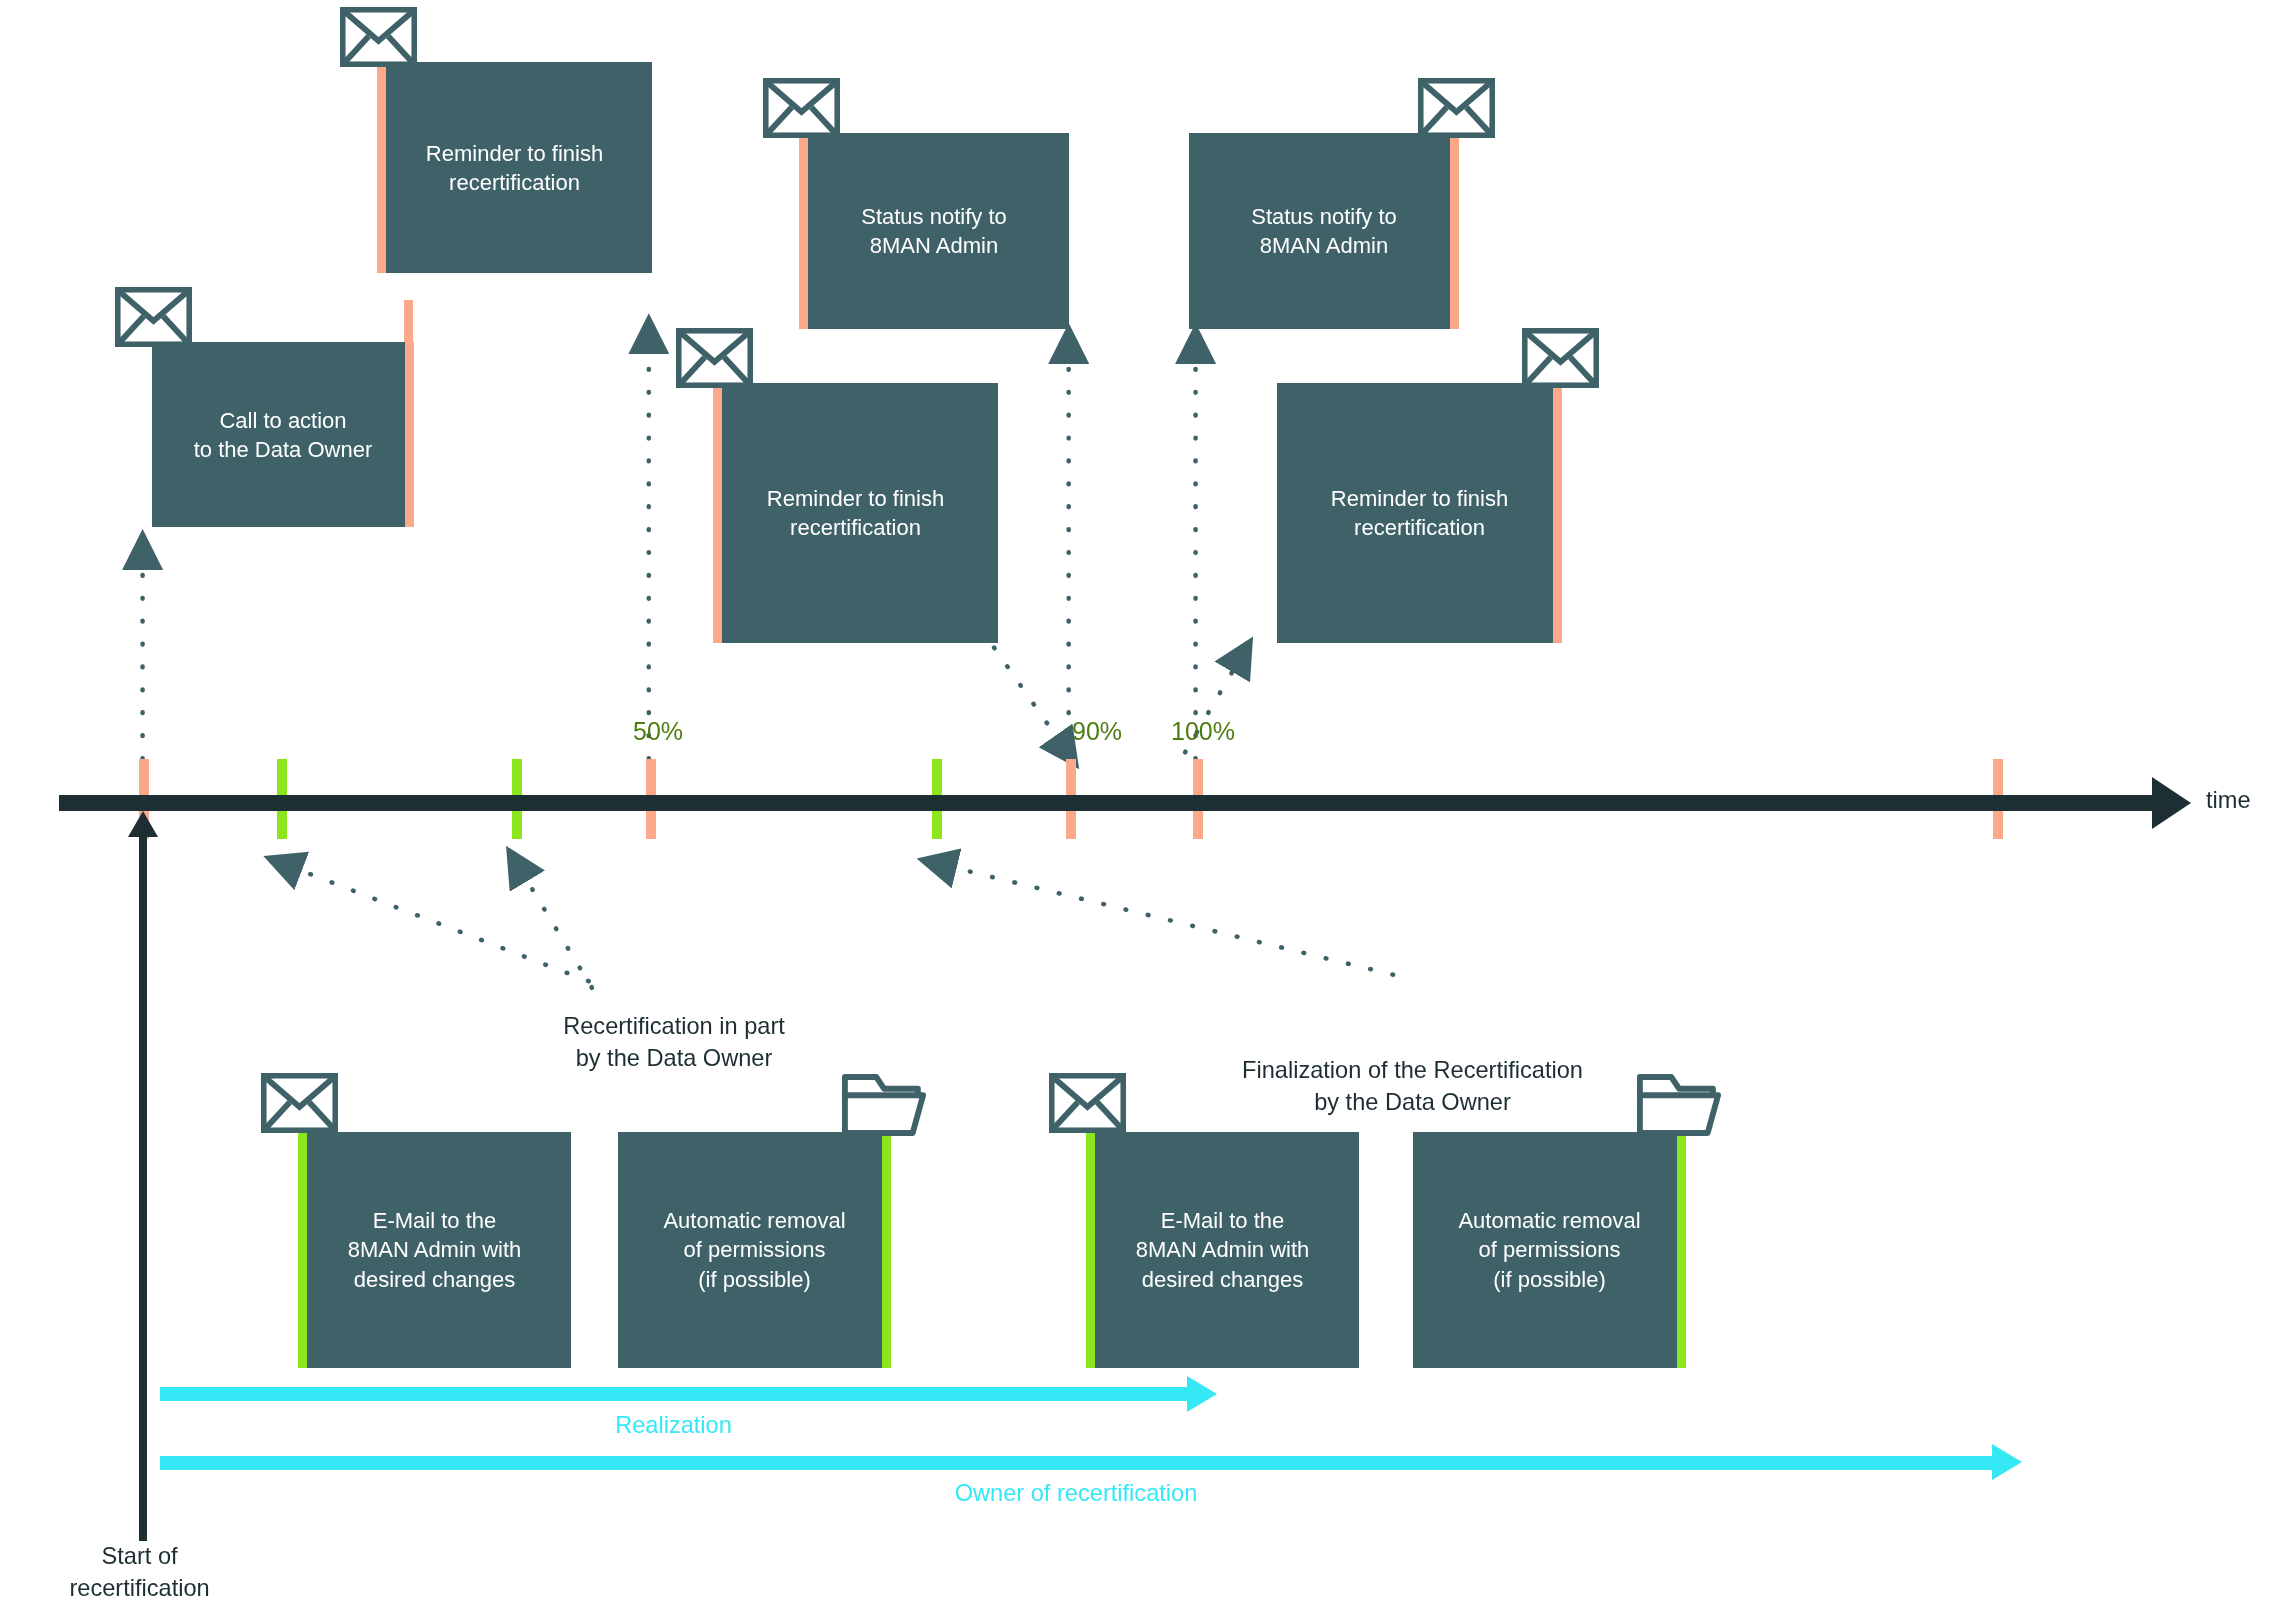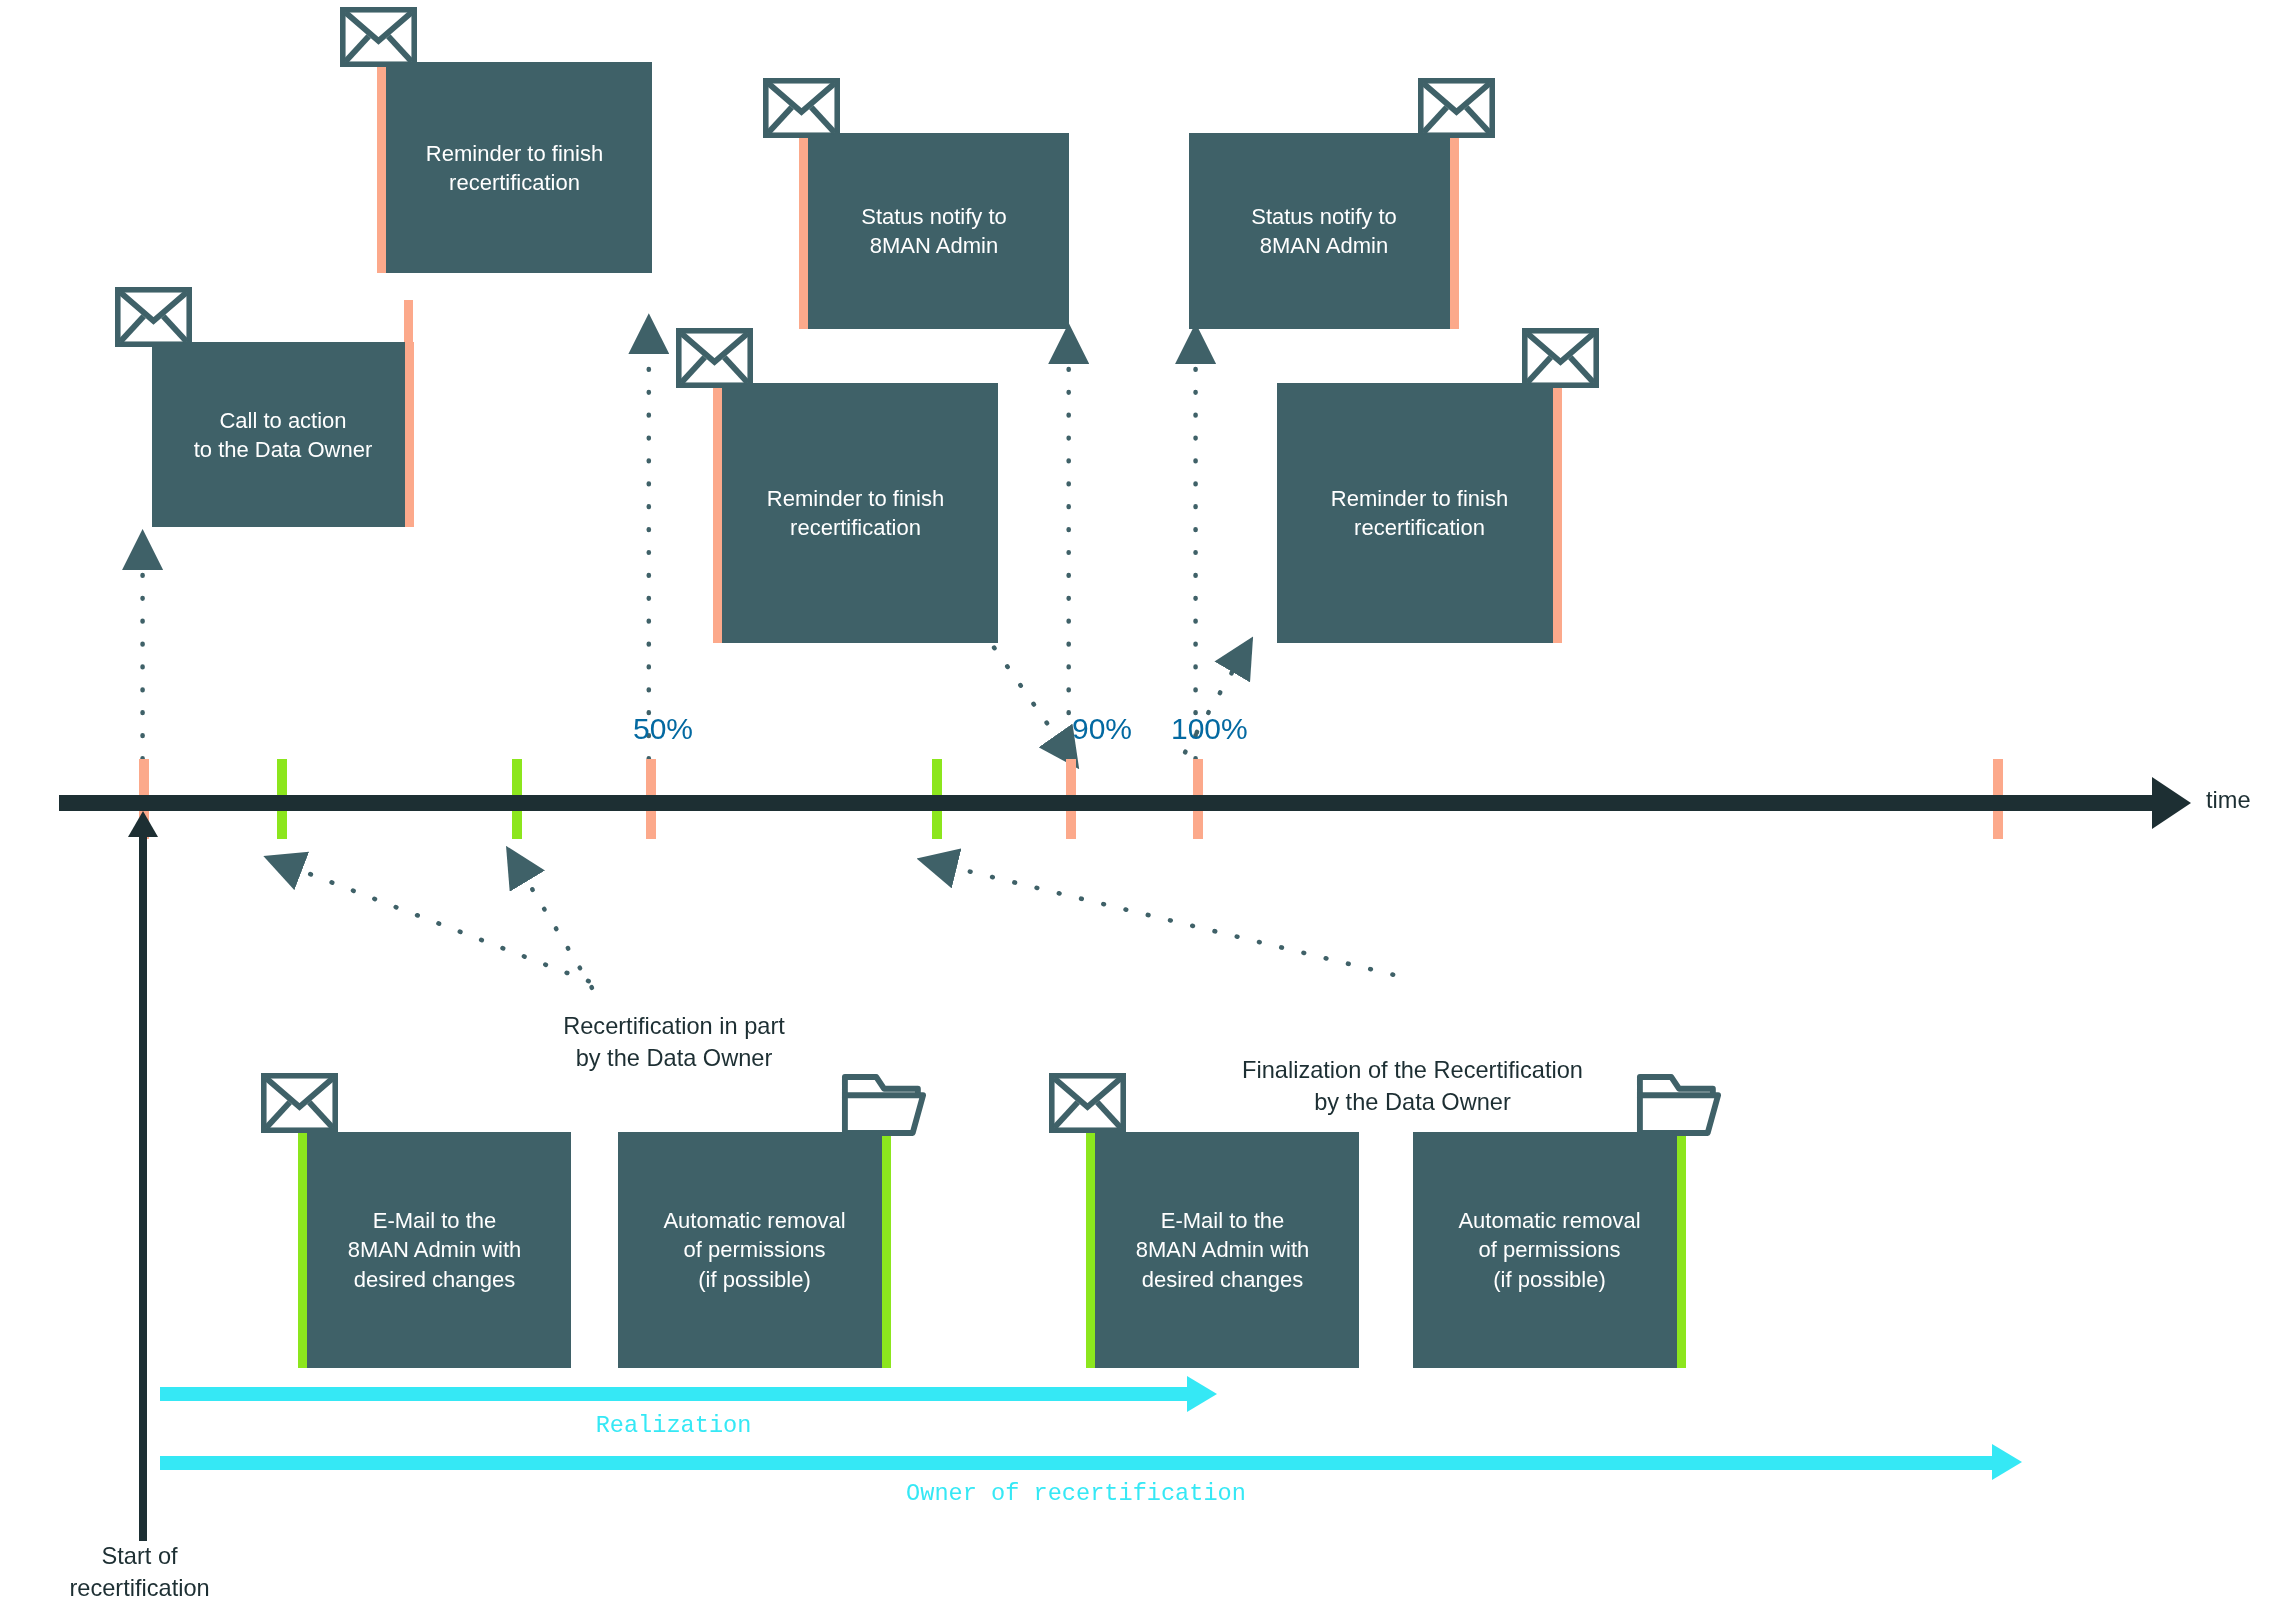--- a/index.html
+++ b/index.html
@@ -30,41 +30,41 @@
 
   
   .axis-line{position:absolute;background:#1d2f33;}
   .axis-head{position:absolute;width:0;height:0;
      border-top:26px solid transparent;border-bottom:26px solid transparent;
      border-left:39px solid #1d2f33;}
   .tick{position:absolute;width:9.8px;}
   .tick.salmon{background:#fca98b;}
   .tick.green{background:#8ce61d;}
   .axis-label{position:absolute;color:#1d2f33;font-size:23.6px;}
-  .pct{position:absolute;color:#0369a1;font-size:30px;}
+  .pct{position:absolute;color:#4d7c0f;font-size:25px;}
 
   
   .vstem{position:absolute;background:#1d2f33;width:7.9px;}
   .vhead{position:absolute;width:0;height:0;
     border-left:15.7px solid transparent;border-right:15.7px solid transparent;
     border-bottom:26px solid #1d2f33;}
 
   
   .conn{position:absolute;left:0;top:0;width:2295px;height:1623px;pointer-events:none;}
 
   
   .caption{position:absolute;color:#1d2f33;font-size:23.6px;text-align:center;
            line-height:1.35;white-space:pre-line;}
 
   
   .cyanbar{position:absolute;height:14.4px;background:#35e8f5;}
   .cyanhead{position:absolute;width:0;height:0;
      border-top:18.3px solid transparent;border-bottom:18.3px solid transparent;
      border-left:30px solid #35e8f5;}
-  .cyanlabel{position:absolute;color:#35e8f5;font-size:23.6px;text-align:center;font-family:Liberation Mono, monospace;}
+  .cyanlabel{position:absolute;color:#35e8f5;font-size:23.6px;text-align:center;}
 
   .startlabel{position:absolute;color:#1d2f33;font-size:23.6px;text-align:center;
      line-height:1.35;white-space:pre-line;}
 </style>
 </head>
 <body>
 
 <div id="stage">
 
   <svg class="conn" viewBox="0 0 3509 2481">

